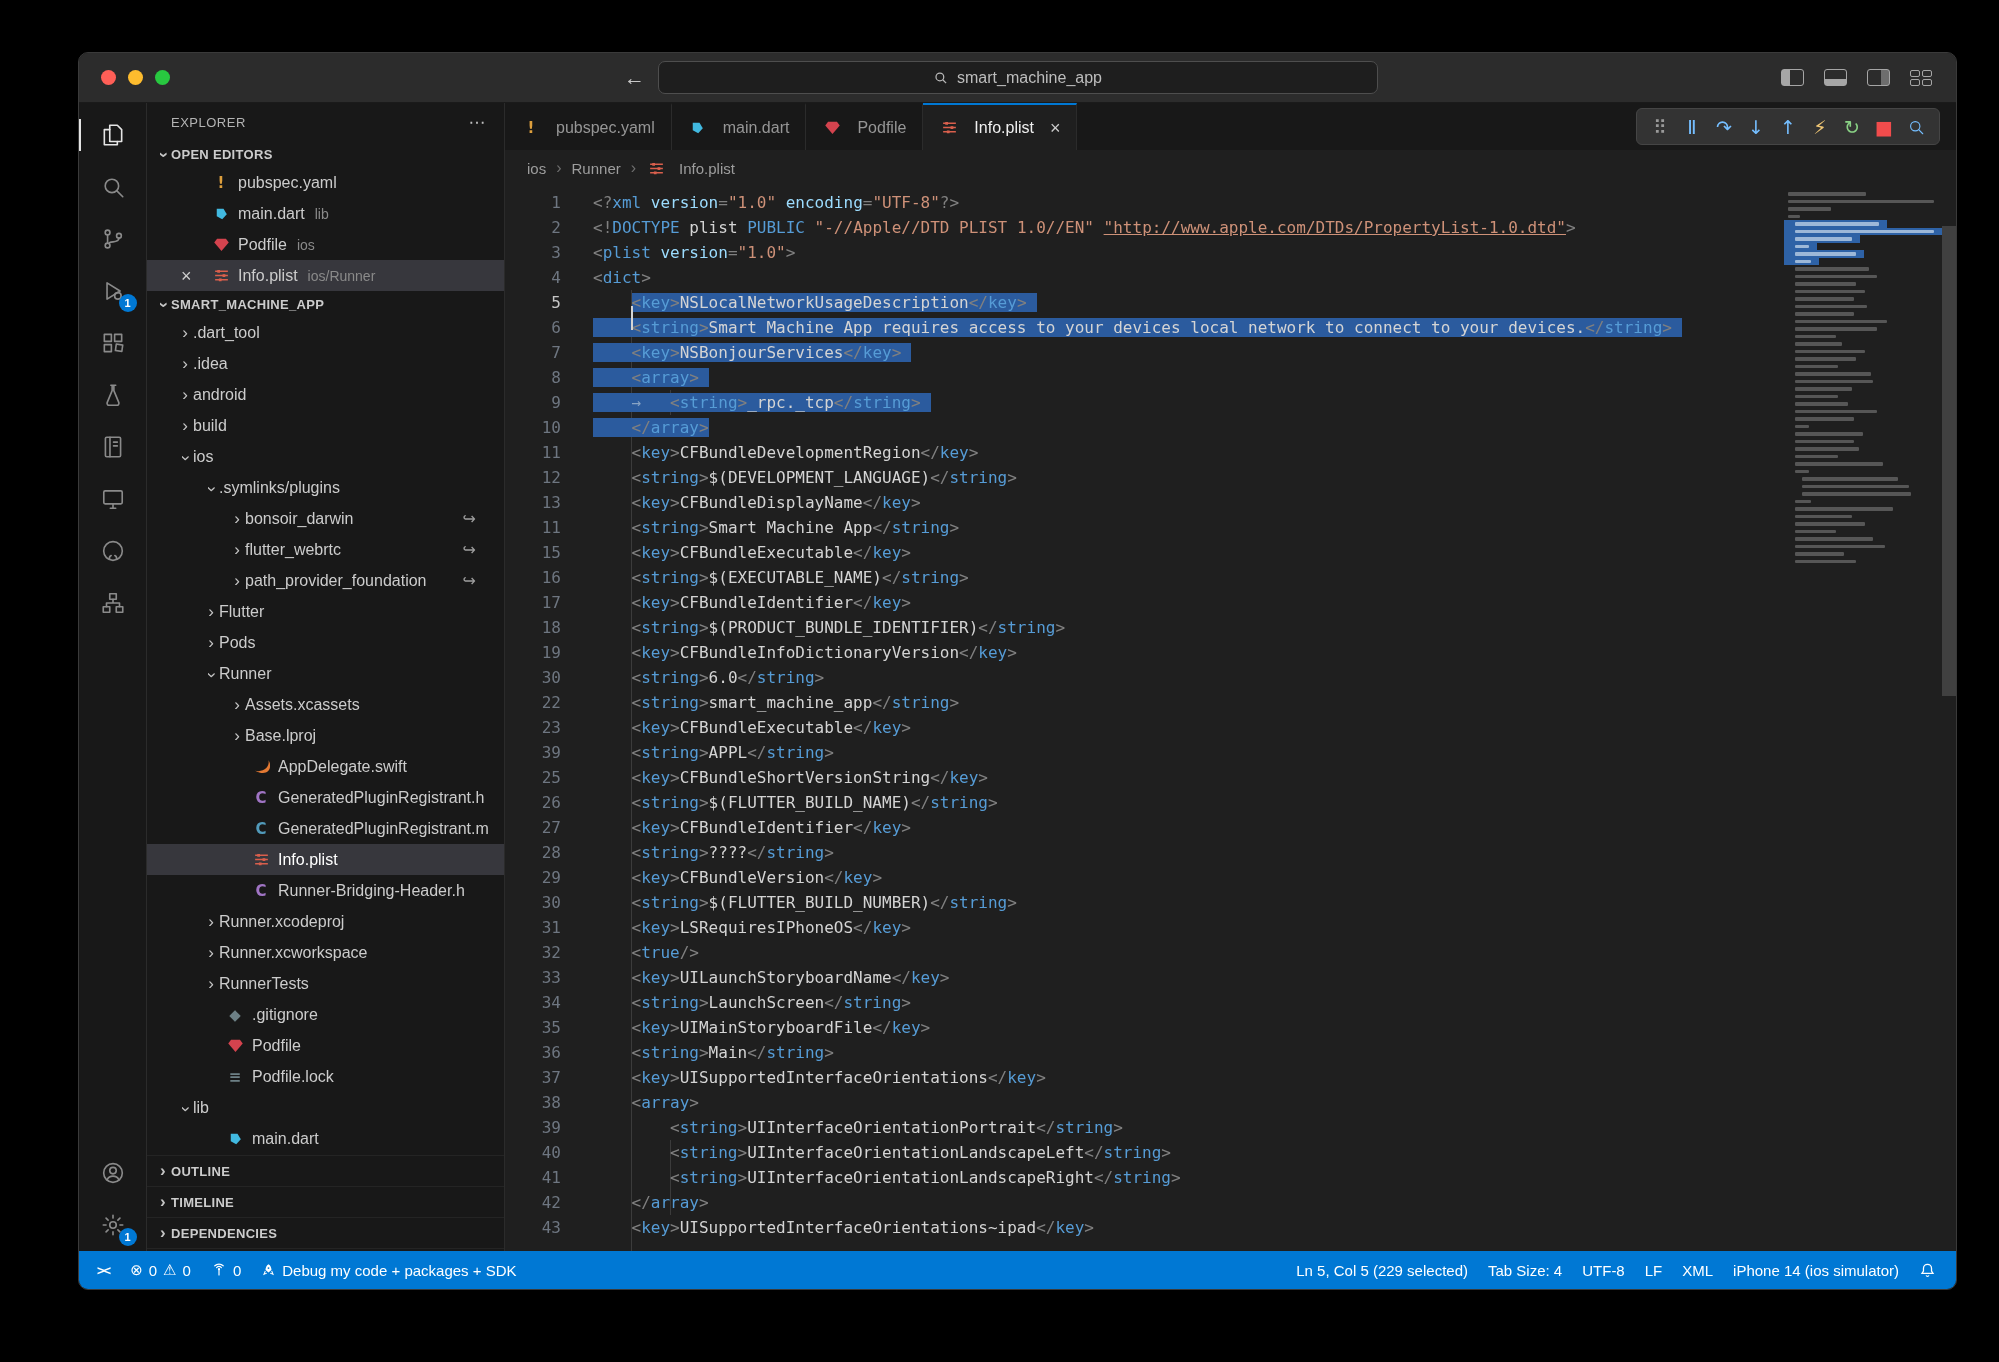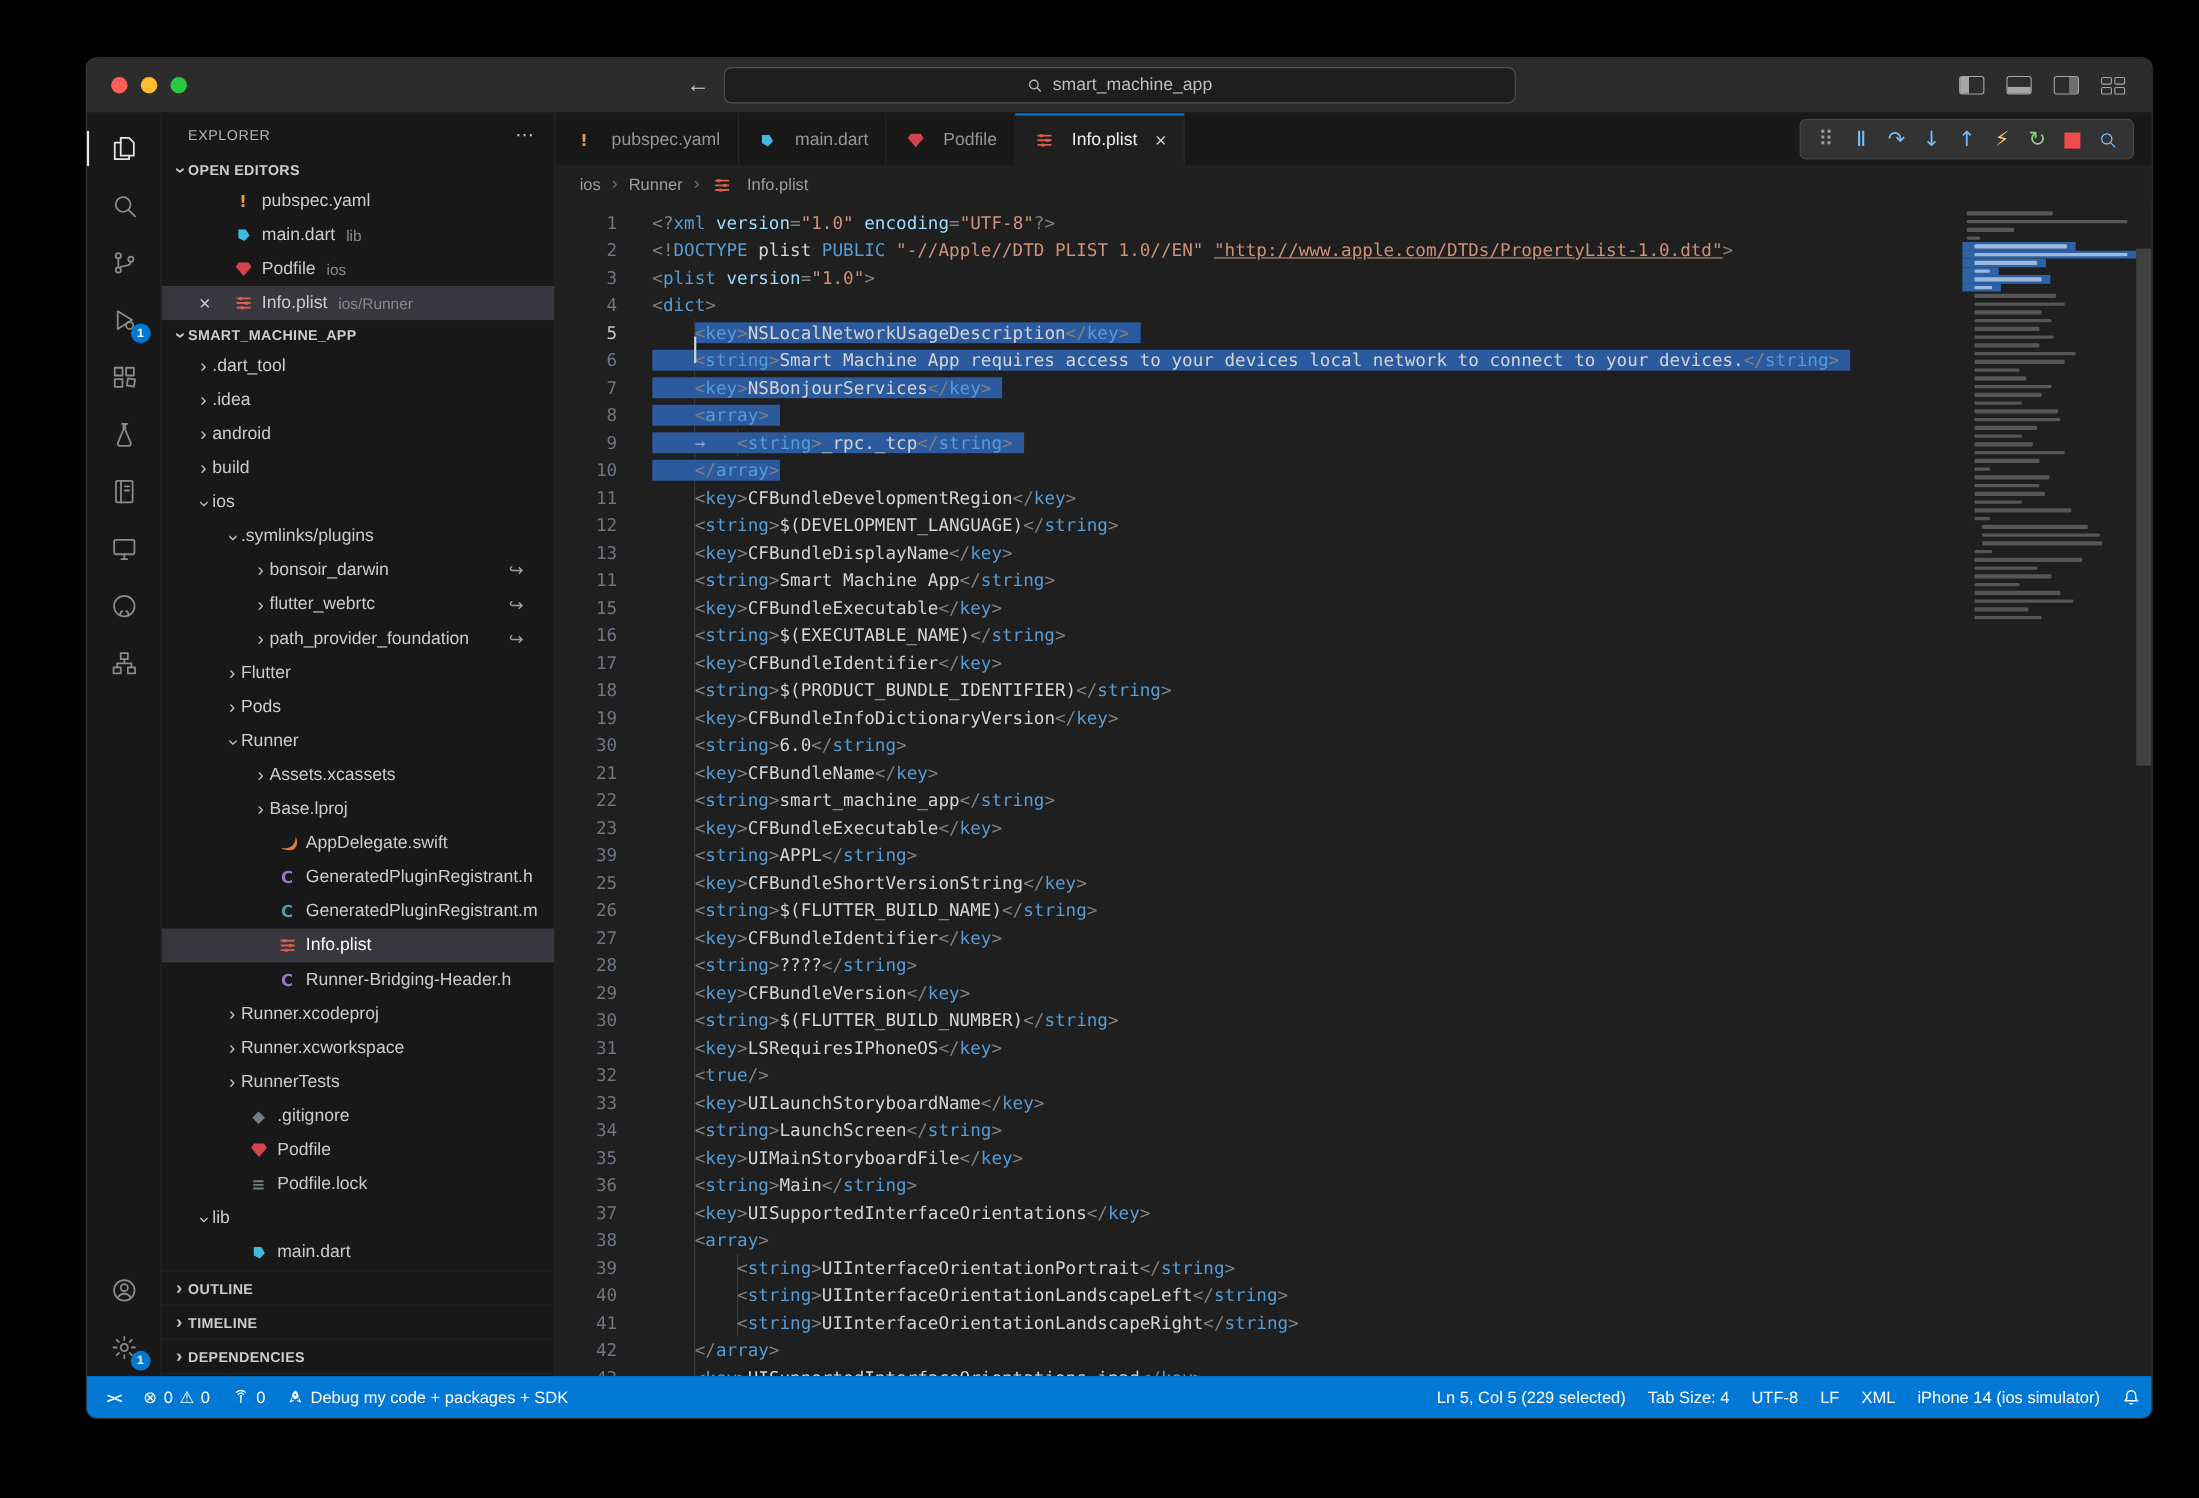--- a/index.html
+++ b/index.html
@@ -107,21 +107,21 @@
   .mband { position:absolute; left:-4px; top:0; height:100%; background:#2e62a6; }
   .mbar { position:relative; top:2px; height:3.5px; background:#565656; border-radius:1px; }
   .msel .mbar { background:#9db8d8; }
   .vscroll { position:absolute; top:0; right:0; bottom:0; width:14px; }
   .vthumb { position:absolute; top:40px; right:0; width:14px; height:470px; background:rgba(150,150,150,.28); }
   
   .statusbar { height:38px; flex:0 0 auto; background:#0078d4; color:#fff; display:flex;
                align-items:center; justify-content:space-between; font-size:15px; }
   .sgroup { display:flex; align-items:center; height:100%; }
   .sitem { display:flex; align-items:center; gap:6px; padding:0 10px; height:100%; }
-  .sgroup.left { padding-left:8px; } .sgroup.right { }
+  .sgroup.left { padding-left:8px; } .sgroup.right { padding-right:10px; }
   .s-rem { font-weight:700; font-size:13px; letter-spacing:-1px; }
   .sglyph { font-family:"DejaVu Sans", sans-serif; font-size:15px; }
   .svgw { display:inline-flex; align-items:center; }
 </style>
 </head>
 <body>
 
 <div id="window">
 
   <div class="titlebar">
@@ -664,24 +664,20 @@
             </div>
             <div class="cline">
               <span class="gutter">19</span>
               <span class="ctext"><span class="ws">    </span><span class="pn">&lt;</span><span class="tag">key</span><span class="pn">&gt;</span><span class="txt">CFBundleInfoDictionaryVersion</span><span class="pn">&lt;/</span><span class="tag">key</span><span class="pn">&gt;</span></span>
             </div>
             <div class="cline">
               <span class="gutter">30</span>
               <span class="ctext"><span class="ws">    </span><span class="pn">&lt;</span><span class="tag">string</span><span class="pn">&gt;</span><span class="txt">6.0</span><span class="pn">&lt;/</span><span class="tag">string</span><span class="pn">&gt;</span></span>
             </div>
             <div class="cline">
-              <span class="gutter">21</span>
-              <span class="ctext"><span class="ws">    </span><span class="pn">&lt;</span><span class="tag">key</span><span class="pn">&gt;</span><span class="txt">CFBundleName</span><span class="pn">&lt;/</span><span class="tag">key</span><span class="pn">&gt;</span></span>
-            </div>
-            <div class="cline">
               <span class="gutter">22</span>
               <span class="ctext"><span class="ws">    </span><span class="pn">&lt;</span><span class="tag">string</span><span class="pn">&gt;</span><span class="txt">smart_machine_app</span><span class="pn">&lt;/</span><span class="tag">string</span><span class="pn">&gt;</span></span>
             </div>
             <div class="cline">
               <span class="gutter">23</span>
               <span class="ctext"><span class="ws">    </span><span class="pn">&lt;</span><span class="tag">key</span><span class="pn">&gt;</span><span class="txt">CFBundleExecutable</span><span class="pn">&lt;/</span><span class="tag">key</span><span class="pn">&gt;</span></span>
             </div>
             <div class="cline">
               <span class="gutter">39</span>
               <span class="ctext"><span class="ws">    </span><span class="pn">&lt;</span><span class="tag">string</span><span class="pn">&gt;</span><span class="txt">APPL</span><span class="pn">&lt;/</span><span class="tag">string</span><span class="pn">&gt;</span></span>

